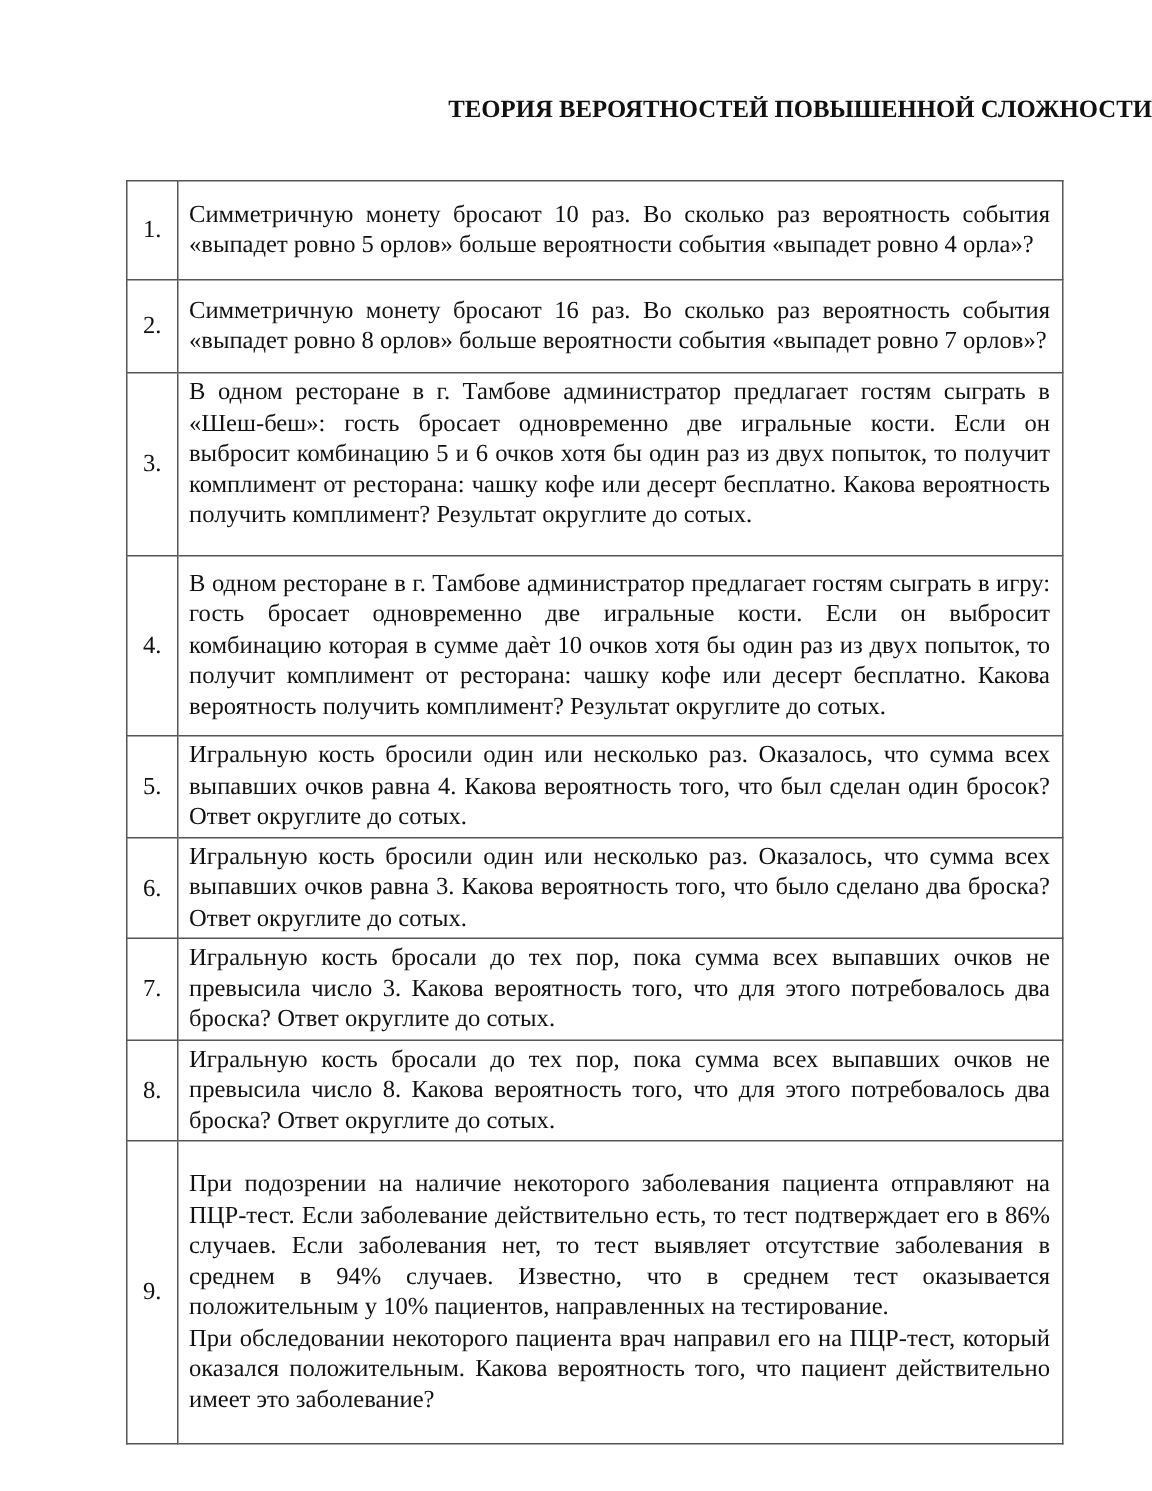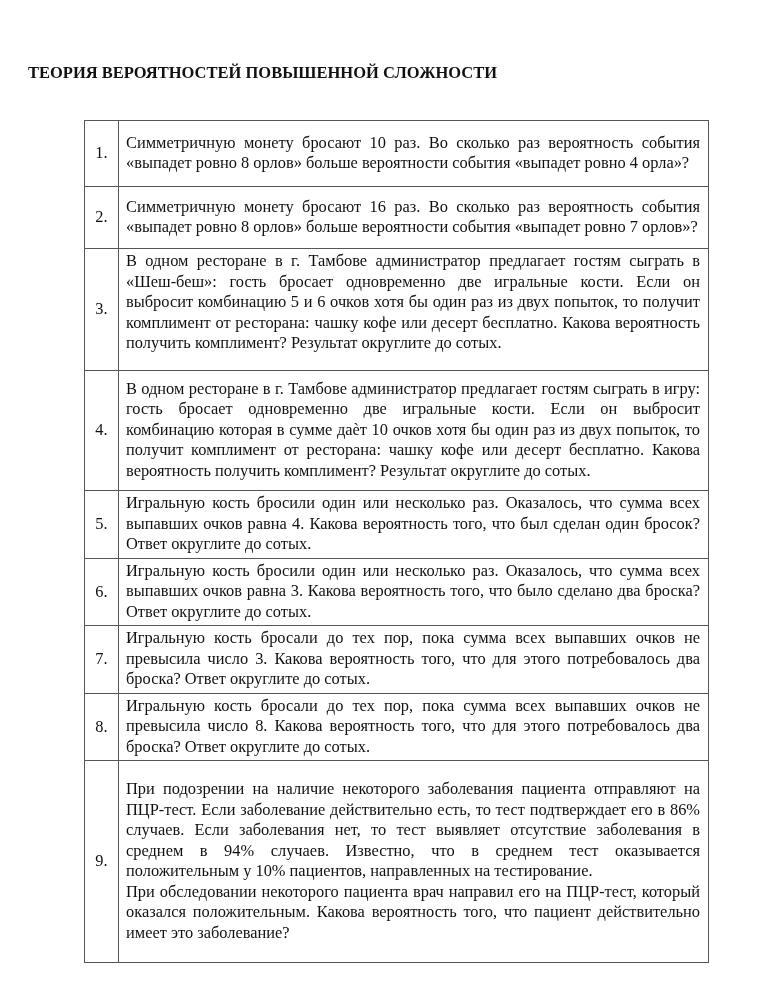--- a/index.html
+++ b/index.html
@@ -3,22 +3,22 @@
 <meta charset="utf-8">
 <style>
   html, body { margin: 0; padding: 0; background: #ffffff; }
   body {
     width: 768px; height: 994px; position: relative; overflow: hidden;
     font-family: "Liberation Serif", "DejaVu Serif", serif;
     color: #111;
   }
   .title {
     position: absolute; left: 0; width: 768px; top: 63px;
-    text-align: left; font-weight: bold; font-size: 16.5px;
-    letter-spacing: 0px; padding-left: 28px; box-sizing: border-box;
+    text-align: right; font-weight: bold; font-size: 16.5px;
+    letter-spacing: 0px; padding-left: 16px; box-sizing: border-box;
   }
   table.tasks {
     position: absolute; left: 84px; top: 120px; width: 625px;
     border-collapse: collapse; table-layout: fixed;
   }
   table.tasks td {
     border: 1.3px solid #555; vertical-align: middle;
     font-size: 16.4px; line-height: 20.5px;
   }
   td.num { width: 33px; text-align: center; padding: 0; }
@@ -28,21 +28,21 @@
 </style>
 </head>
 <body>
 
 <div class="title">ТЕОРИЯ ВЕРОЯТНОСТЕЙ ПОВЫШЕННОЙ СЛОЖНОСТИ</div>
 
 <table class="tasks">
   <tbody>
     <tr style="height:66px">
       <td class="num">1.</td>
-      <td class="text">Симметричную монету бросают 10 раз. Во сколько раз вероятность события «выпадет ровно 8 орлов» больше вероятности события «выпадет ровно 4 орла»?</td>
+      <td class="text">Симметричную монету бросают 10 раз. Во сколько раз вероятность события «выпадет ровно 5 орлов» больше вероятности события «выпадет ровно 4 орла»?</td>
     </tr>
     <tr style="height:62px">
       <td class="num">2.</td>
       <td class="text">Симметричную монету бросают 16 раз. Во сколько раз вероятность события «выпадет ровно 8 орлов» больше вероятности события «выпадет ровно 7 орлов»?</td>
     </tr>
     <tr style="height:122px">
       <td class="num">3.</td>
       <td class="text top">В одном ресторане в г. Тамбове администратор предлагает гостям сыграть в «Шеш-беш»: гость бросает одновременно две игральные кости. Если он выбросит комбинацию 5 и 6 очков хотя бы один раз из двух попыток, то получит комплимент от ресторана: чашку кофе или десерт бесплатно. Какова вероятность получить комплимент? Результат округлите до сотых.</td>
     </tr>
     <tr style="height:120px">

